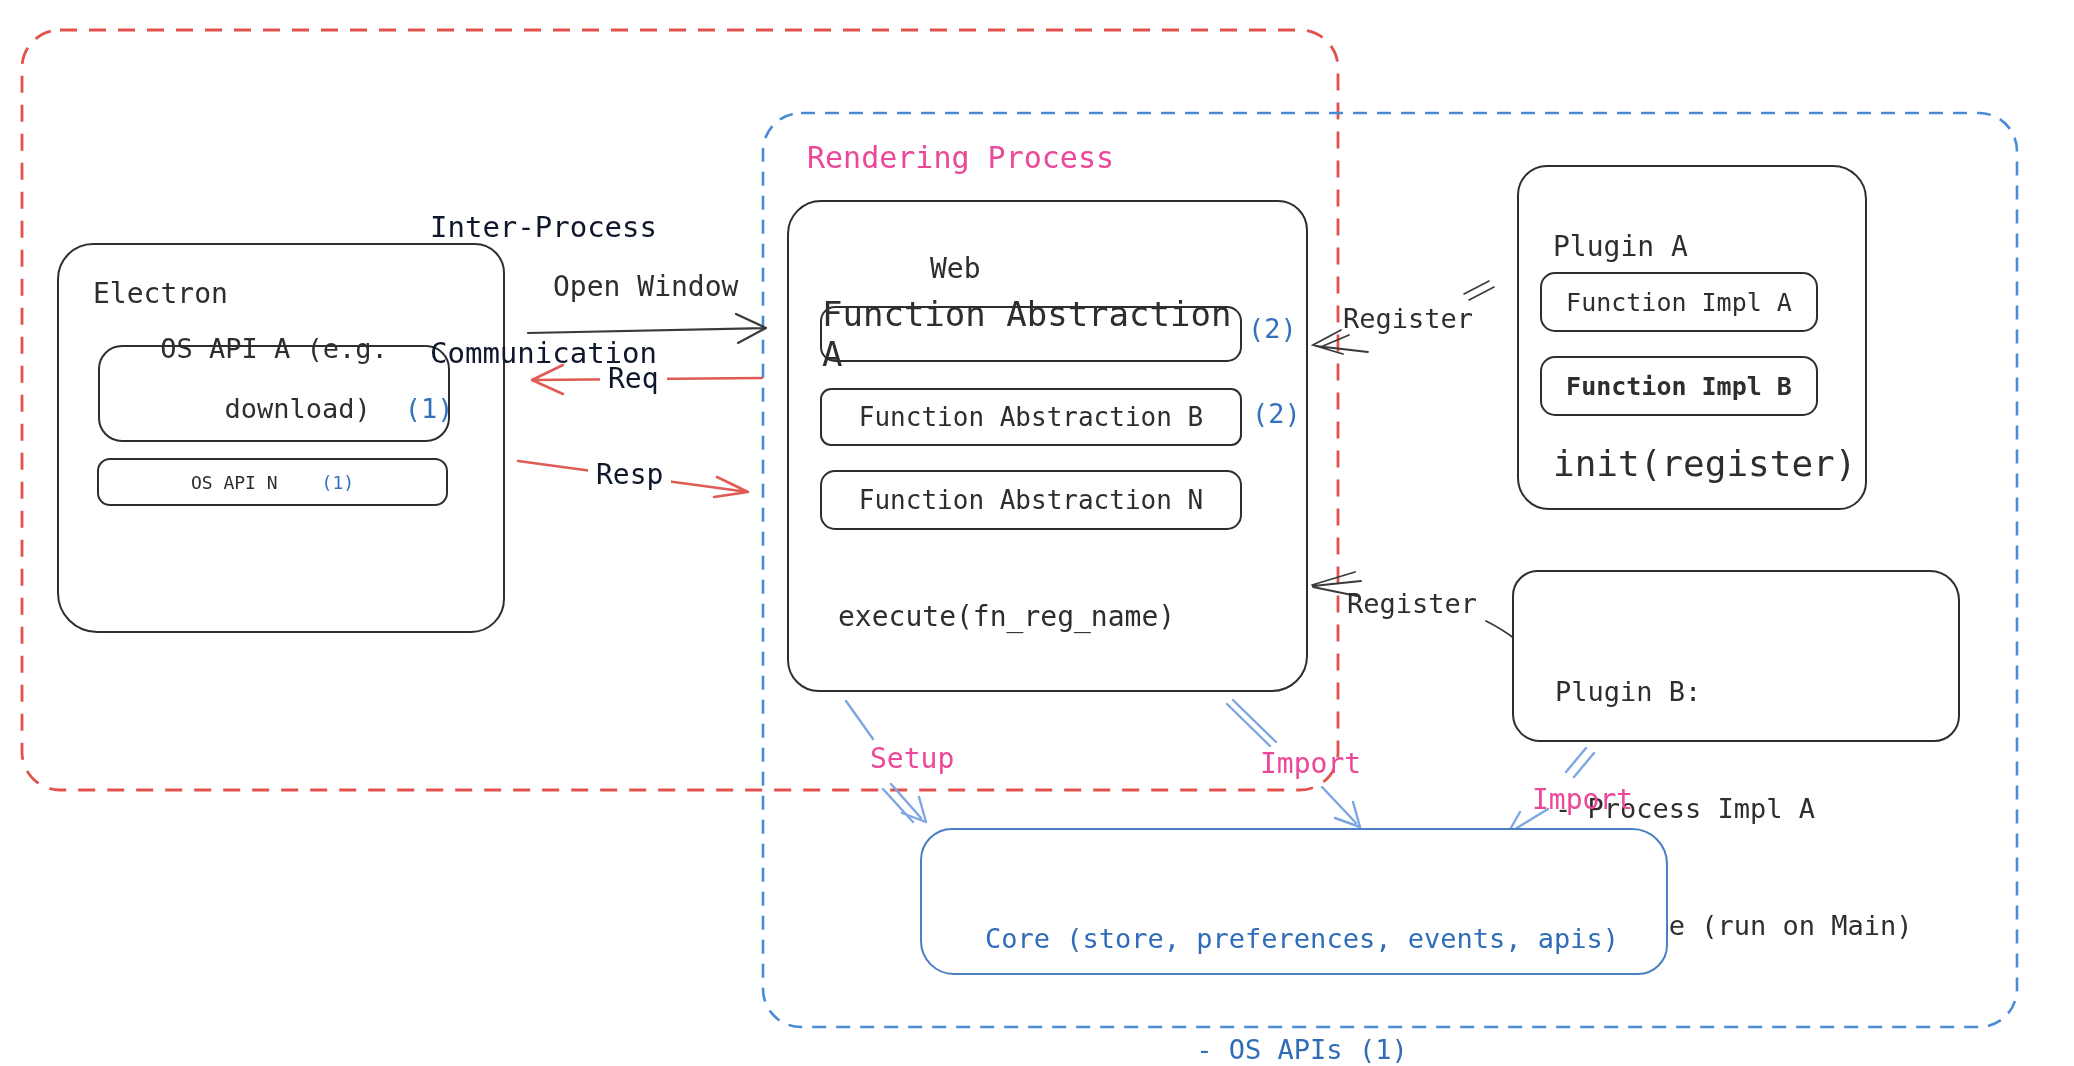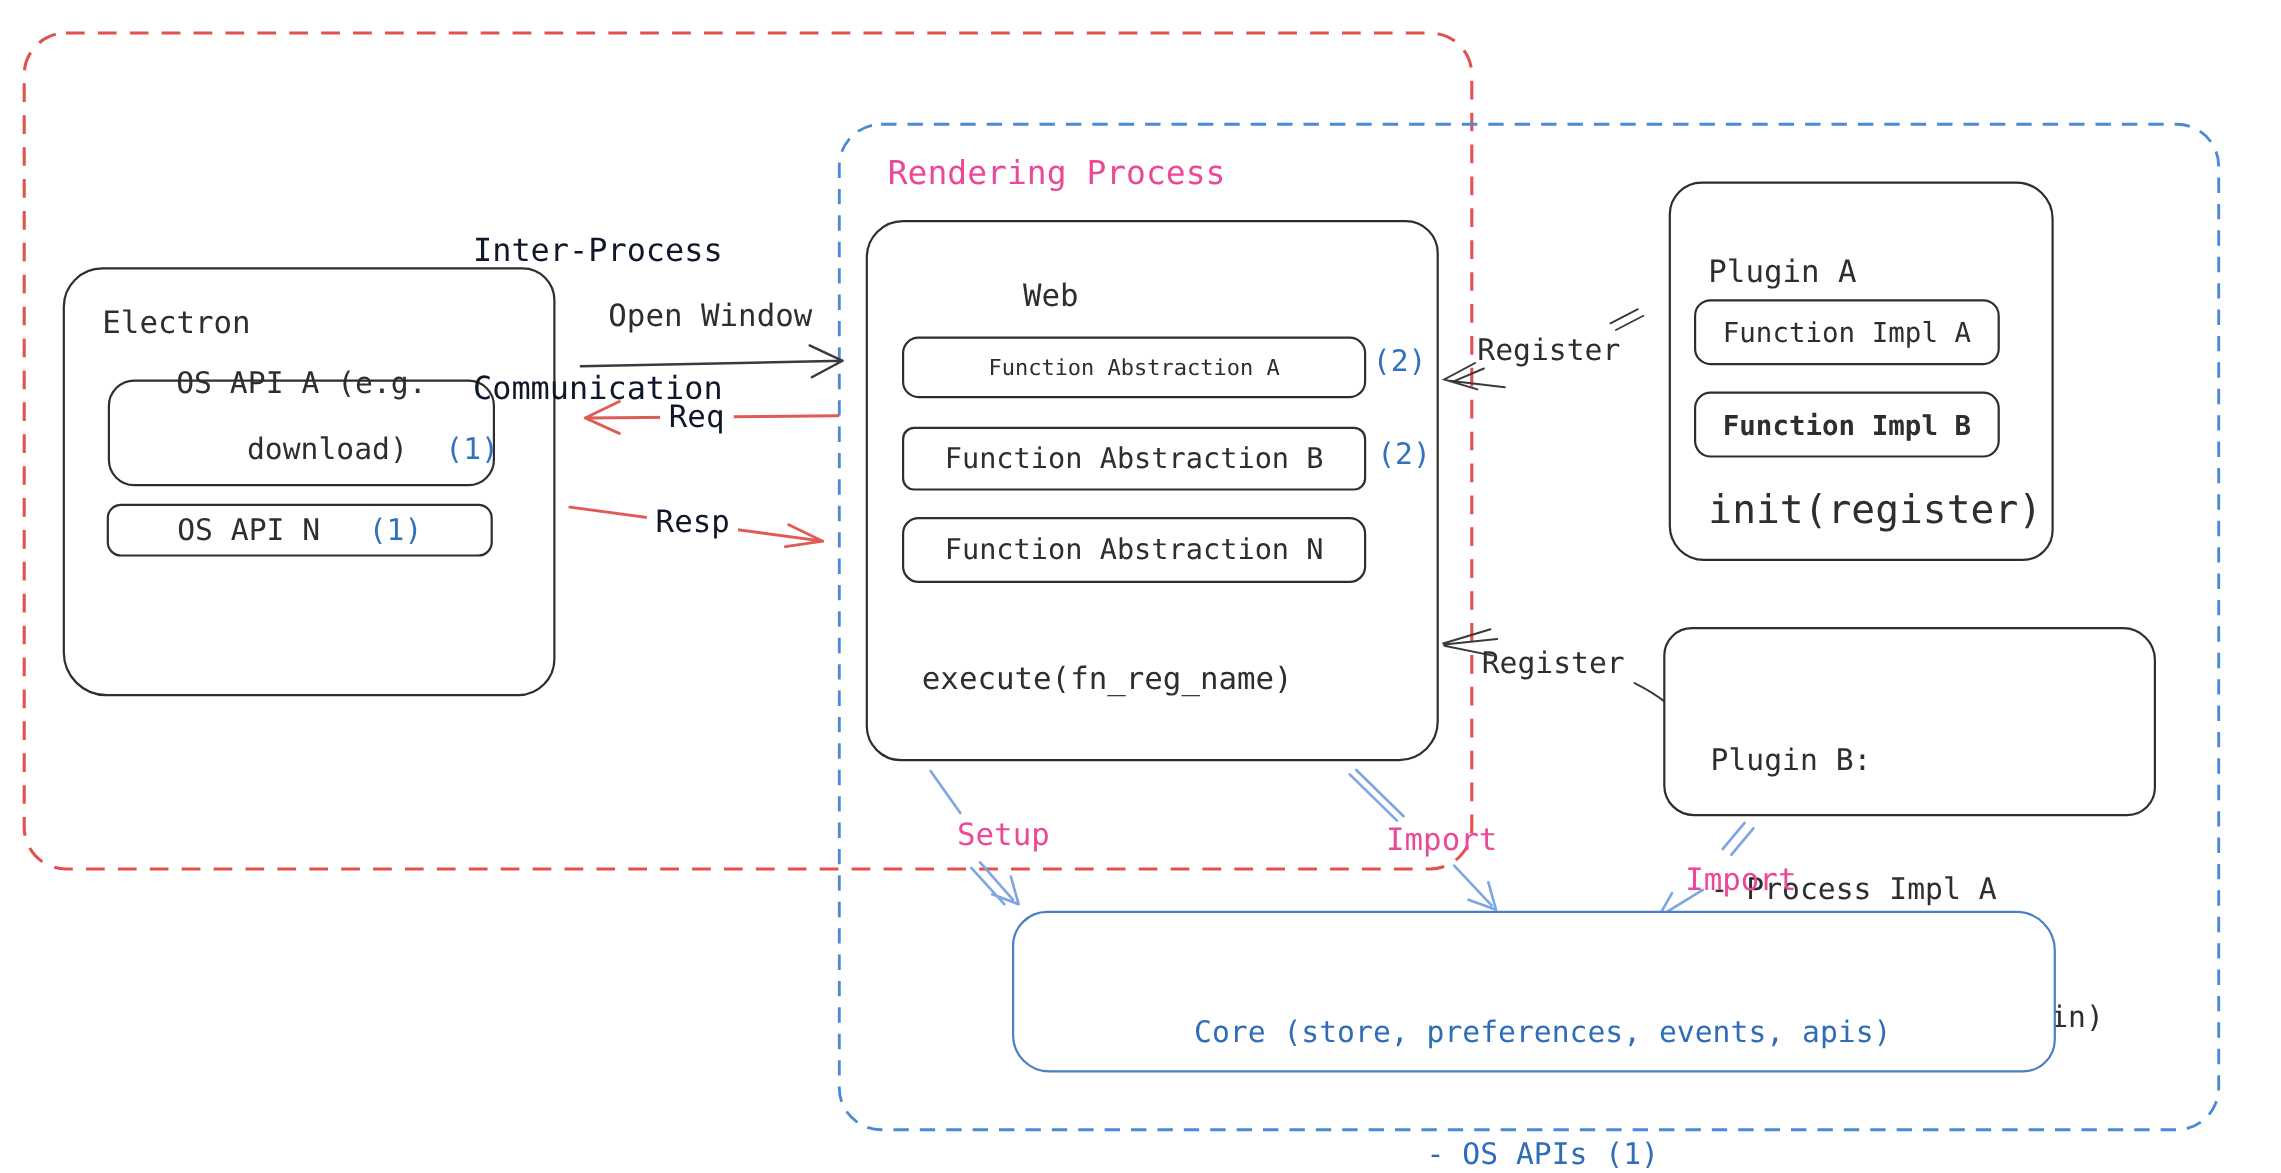--- a/index.html
+++ b/index.html
@@ -81,35 +81,35 @@
   <div class="box" style="left:98px;top:345px;width:352px;height:97px;border-radius:24px;border-width:2px;text-align:center;">
     <div class="pillwrap" style="font-size:27px;line-height:30px;">
       <div style="white-space:pre;">OS API A (e.g.</div>
       <div style="white-space:pre;">
         <span>download)</span><span class="badge" style="margin-left:34px;">(1)</span>
       </div>
     </div>
   </div>
 
   <div class="box" style="left:97px;top:458px;width:351px;height:48px;border-radius:13px;border-width:2px;">
-    <div class="pillwrap" style="flex-direction:row;font-size:27px;">
+    <div class="pillwrap" style="flex-direction:row;font-size:18px;">
       <span>OS API N</span>
       <span class="badge" style="margin-left:44px;">(1)</span>
     </div>
   </div>
 
   <div class="t" style="left:553px;top:273px;font-size:28px;">Open Window</div>
   <div class="t red" style="left:600px;top:363px;font-size:28px;background:#ffffff;padding:2px 8px;">Req</div>
   <div class="t red" style="left:588px;top:459px;font-size:28px;background:#ffffff;padding:2px 8px;">Resp</div>
 
   <div class="box" style="left:787px;top:200px;width:521px;height:492px;border-radius:34px 30px 36px 32px;"></div>
   <div class="t" style="left:930px;top:255px;font-size:28px;">Web</div>
 
   <div class="box" style="left:820px;top:306px;width:422px;height:56px;border-radius:15px;border-width:2px;">
-    <div class="pillwrap" style="font-size:20px;">
+    <div class="pillwrap" style="font-size:34px;">
       <span>Function Abstraction A</span>
     </div>
   </div>
   <div class="t badge" style="left:1248px;top:315px;font-size:27px;">(2)</div>
 
   <div class="box" style="left:820px;top:388px;width:422px;height:58px;border-radius:11px;border-width:2px;">
     <div class="pillwrap" style="font-size:26px;">
       <span>Function Abstraction B</span>
     </div>
   </div>
@@ -145,21 +145,21 @@
       <div>Plugin B:</div>
       <div>- Process Impl A</div>
       <div>- Module (run on Main)</div>
     </div>
   </div>
 
   <div class="t blue" style="left:858px;top:745px;font-size:28px;">Setup</div>
   <div class="t blue" style="left:1248px;top:750px;font-size:28px;">Import</div>
   <div class="t blue" style="left:1520px;top:786px;font-size:28px;">Import</div>
 
-  <div class="corebox" style="left:920px;top:828px;width:949px;height:147px;border-radius:32px 36px 30px 34px;padding-left:16px;">
+  <div class="corebox" style="left:920px;top:828px;width:748px;height:147px;border-radius:32px 36px 30px 34px;padding-left:16px;">
     <div style="padding-top:16px;font-size:27px;line-height:37px;white-space:pre;">
       <div>Core (store, preferences, events, apis)</div>
       <div>- OS APIs (1)</div>
       
     </div>
   </div>
 
 </div>
 
 </body></html>

